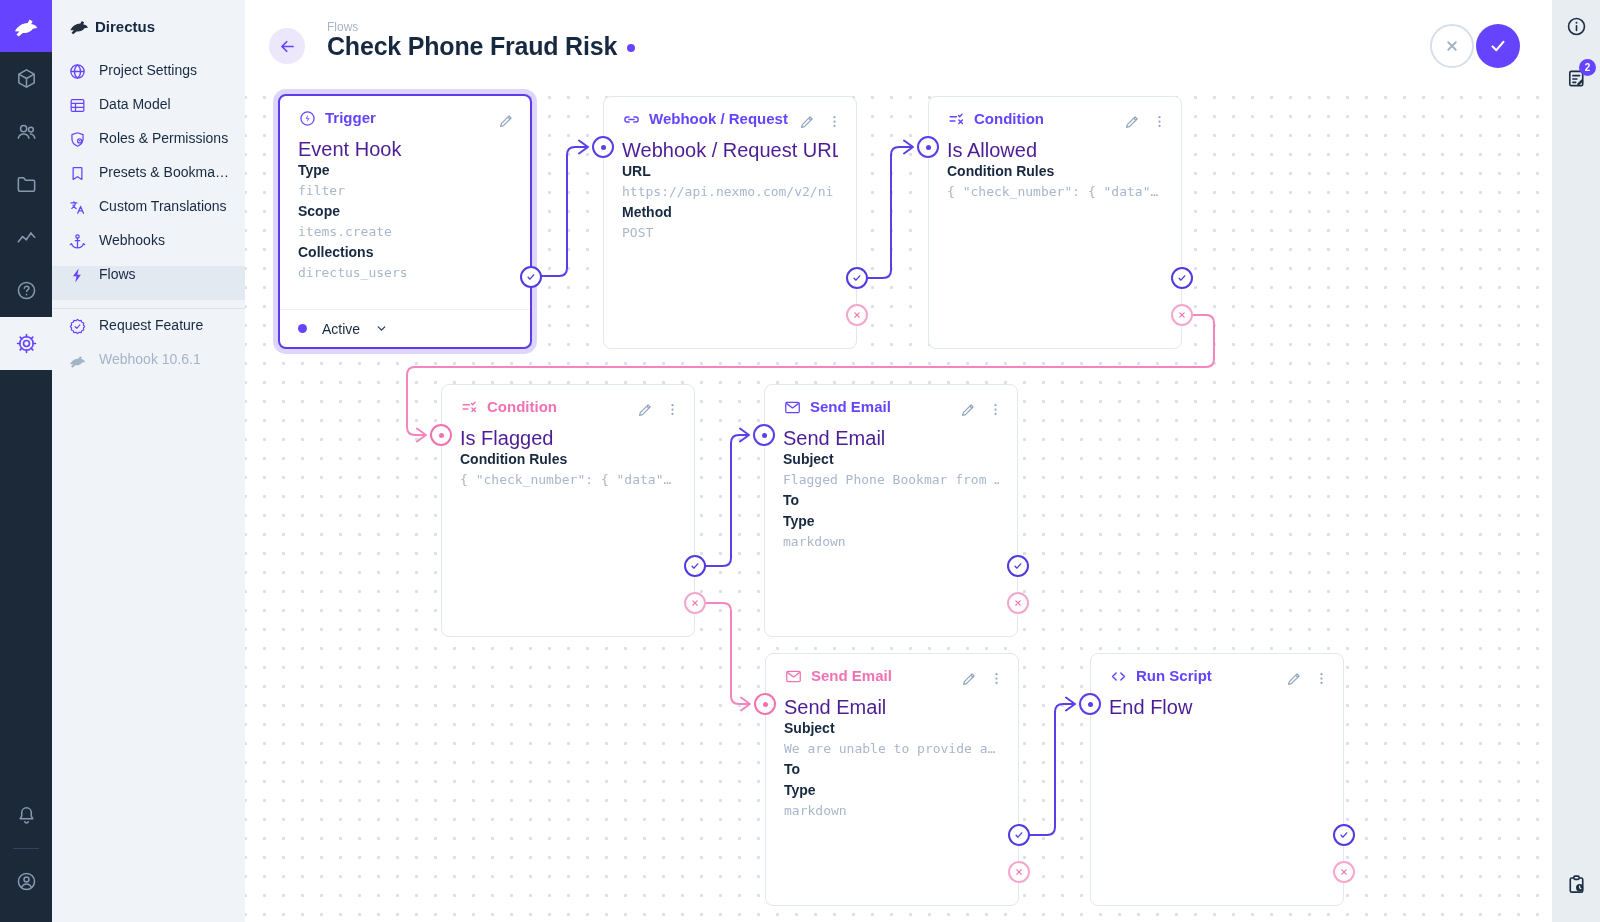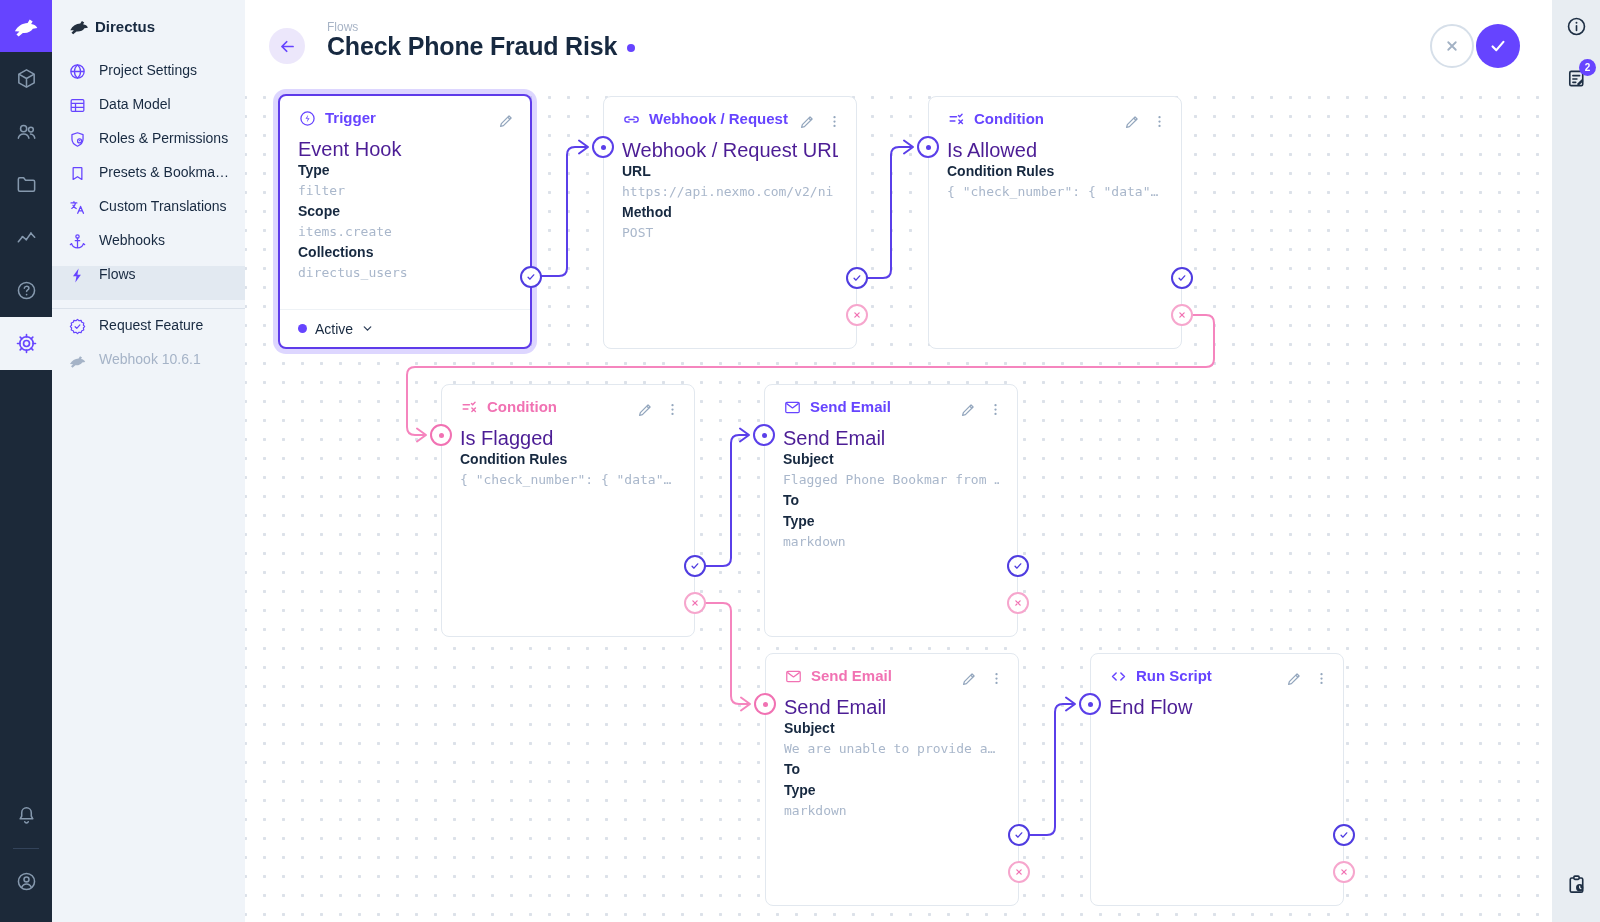--- a/index.html
+++ b/index.html
@@ -63,21 +63,21 @@
   .accent-purple .card-title,.accent-purple .type-icon{color:var(--brand)}
   .accent-pink .card-title,.accent-pink .type-icon{color:var(--pink)}
   .head-actions{display:flex;align-items:center;gap:10px;color:#93a6bd;flex:none;margin-left:auto}
   .head-actions svg{width:19px;height:19px;cursor:pointer}
   .head-actions .dots{width:15px;height:15px}
   .card-name{margin:7px 18px 0;font-size:20px;line-height:22px;color:#4c1d95;white-space:nowrap;overflow:hidden}
   .card-fields{margin:0 18px}
   .flabel{margin-top:0;font-size:14px;font-weight:700;line-height:21px;color:var(--text)}
   .fval{font-family:"DejaVu Sans Mono","Liberation Mono",monospace;font-size:13px;line-height:20px;color:var(--mono);white-space:nowrap;overflow:hidden}
   .fval:empty{display:none}
-  .trigger-footer{position:absolute;left:0;right:0;bottom:0;height:38px;border-top:1px solid #eef2f6;display:flex;align-items:center;gap:8px;padding:0 18px;cursor:pointer}
+  .trigger-footer{position:absolute;left:0;right:0;bottom:0;height:38px;border-top:1px solid #eef2f6;display:flex;align-items:center;gap:15px;padding:0 18px;cursor:pointer}
   .status-dot{width:9px;height:9px;border-radius:50%;background:var(--brand)}
   .status-label{font-size:14px;font-weight:500}
   .trigger-footer svg{width:13px;height:13px;color:#30405a}
 
   
   .conn{position:absolute;width:22px;height:22px;border-radius:50%;background:#fff;display:flex;align-items:center;justify-content:center;z-index:5;cursor:pointer}
   .conn svg{width:14px;height:14px}
   .conn.resolve{border:2px solid #4f3ce0;color:#4f3ce0;right:-12px;top:170px}
   .conn.reject{border:2px solid var(--pink-light);color:var(--pink);right:-12px;top:207px}
   .conn.input{border:2px solid var(--wire-purple);color:var(--wire-purple);left:-12px;top:39px}

